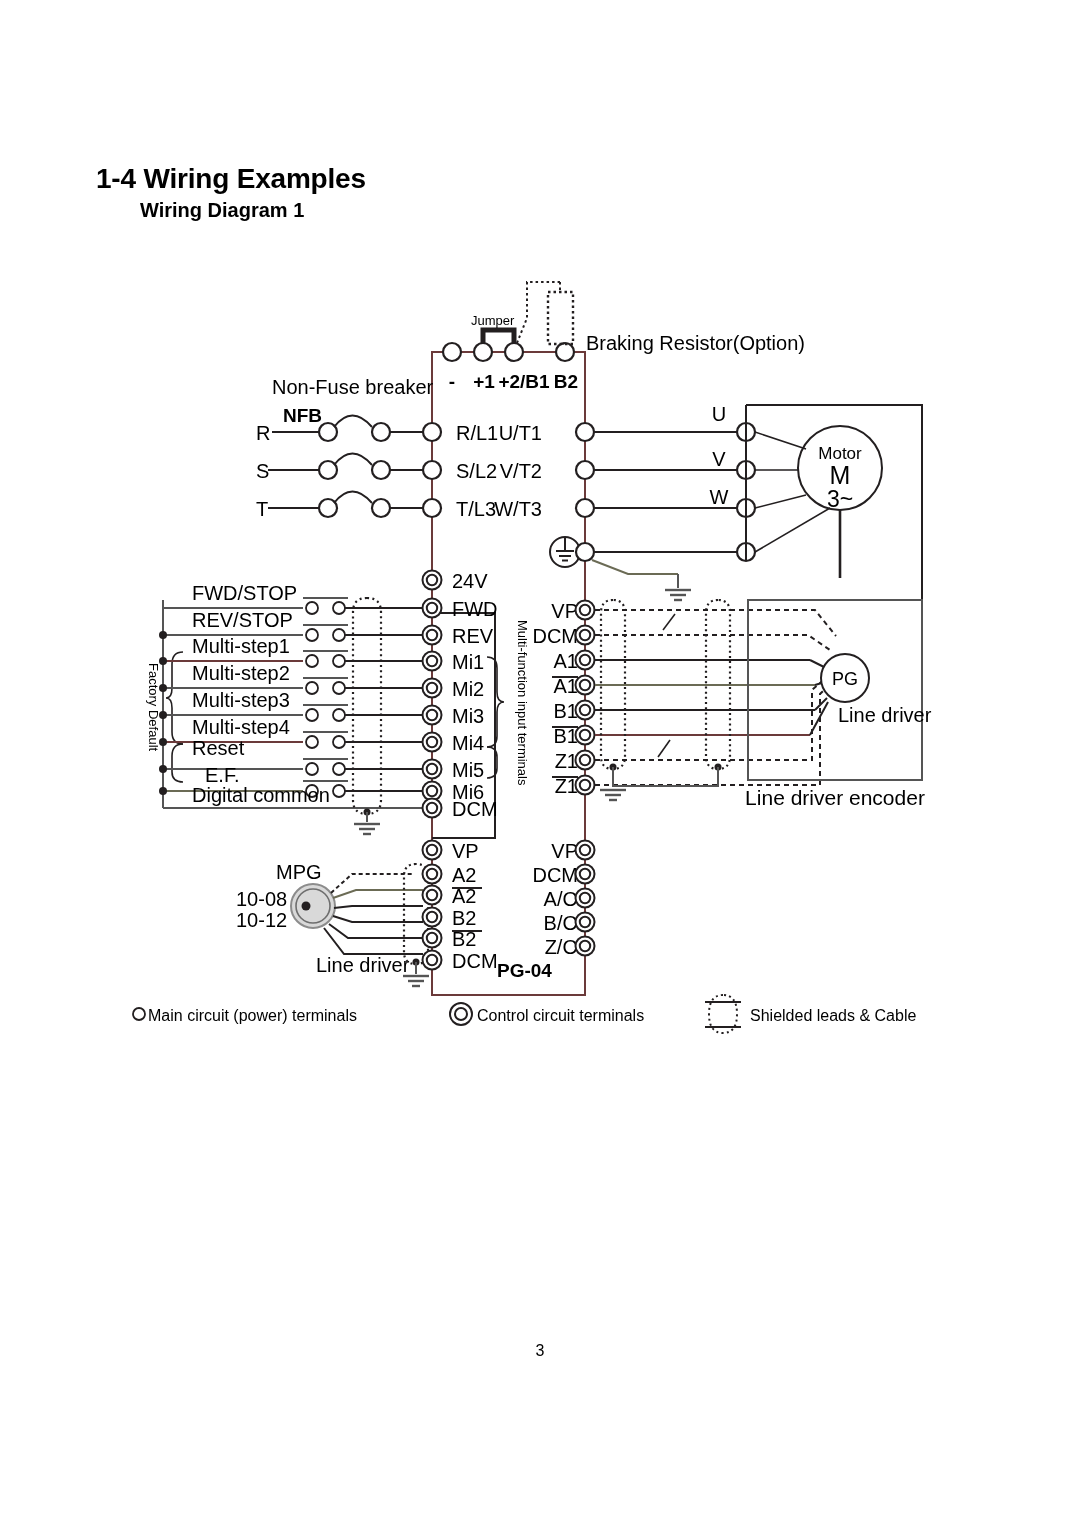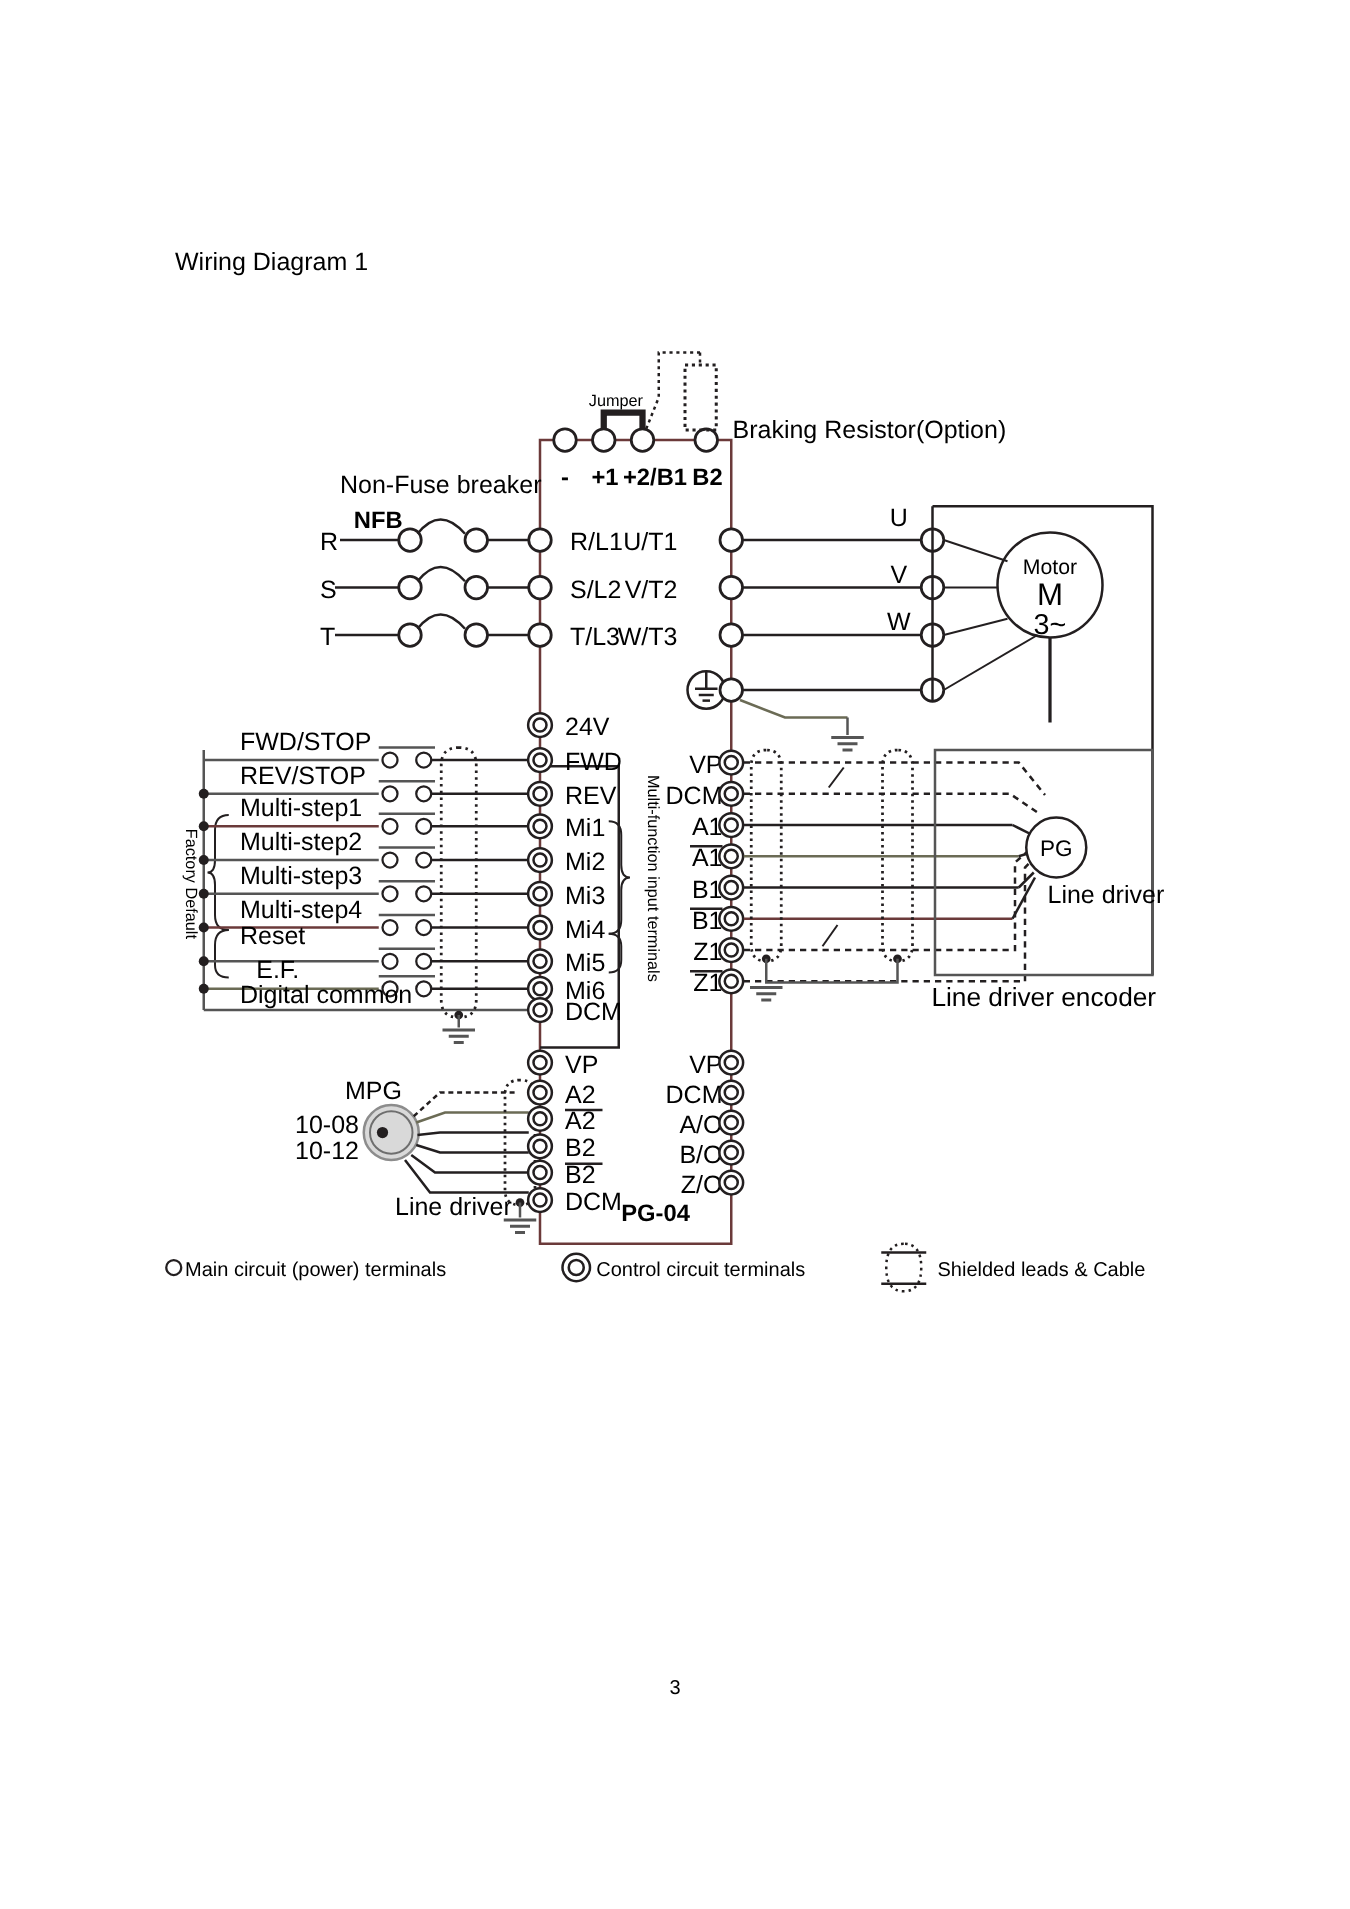--- a/index.html
+++ b/index.html
@@ -1,36 +1,37 @@
 <!DOCTYPE html>
 <html><head>
 <meta charset="utf-8">
 <style>
   html,body{margin:0;padding:0;background:#fff;}
   body{width:1080px;height:1527px;position:relative;
        font-family:"Liberation Sans","DejaVu Sans",sans-serif;color:#000;}
   #page{position:absolute;inset:0;width:1080px;height:1527px;overflow:hidden;background:#fff;}
 
   .ttl1{position:absolute;left:96px;top:163px;font-size:28px;font-weight:bold;letter-spacing:-0.2px;}
-  .ttl2{position:absolute;left:140px;top:199px;font-size:20px;font-weight:normal;}
+  .ttl2{position:absolute;left:140px;top:199px;font-size:20px;font-weight:bold;}
   .pageno{position:absolute;left:0;top:1342px;width:1080px;text-align:center;font-size:16px;}
 
   svg.diag{position:absolute;left:0;top:0;width:1080px;height:1527px;}
   .lbl{font-family:"Liberation Sans","DejaVu Sans",sans-serif;fill:#000;}
   .tn-b{font-size:19px;font-weight:bold;}
   .big{font-size:20px;}
   .sml{font-size:13px;}
   .vert{font-size:13px;}
   .legend{font-size:16px;}
 </style>
 </head>
 <body>
 
 <div id="page">
 
+  <div class="ttl1">1-4 Wiring Examples</div>
   <div class="ttl2">Wiring Diagram 1</div>
   <div class="pageno">3</div>
 
   <svg class="diag" viewBox="0 0 1080 1527">
     <defs>
       <g id="mc">
           <circle r="9" fill="#fff" stroke="#231f20" stroke-width="2.2"></circle>
         </g>
       <g id="cc">
           <circle r="9.5" fill="#fff" stroke="#231f20" stroke-width="2"></circle>

